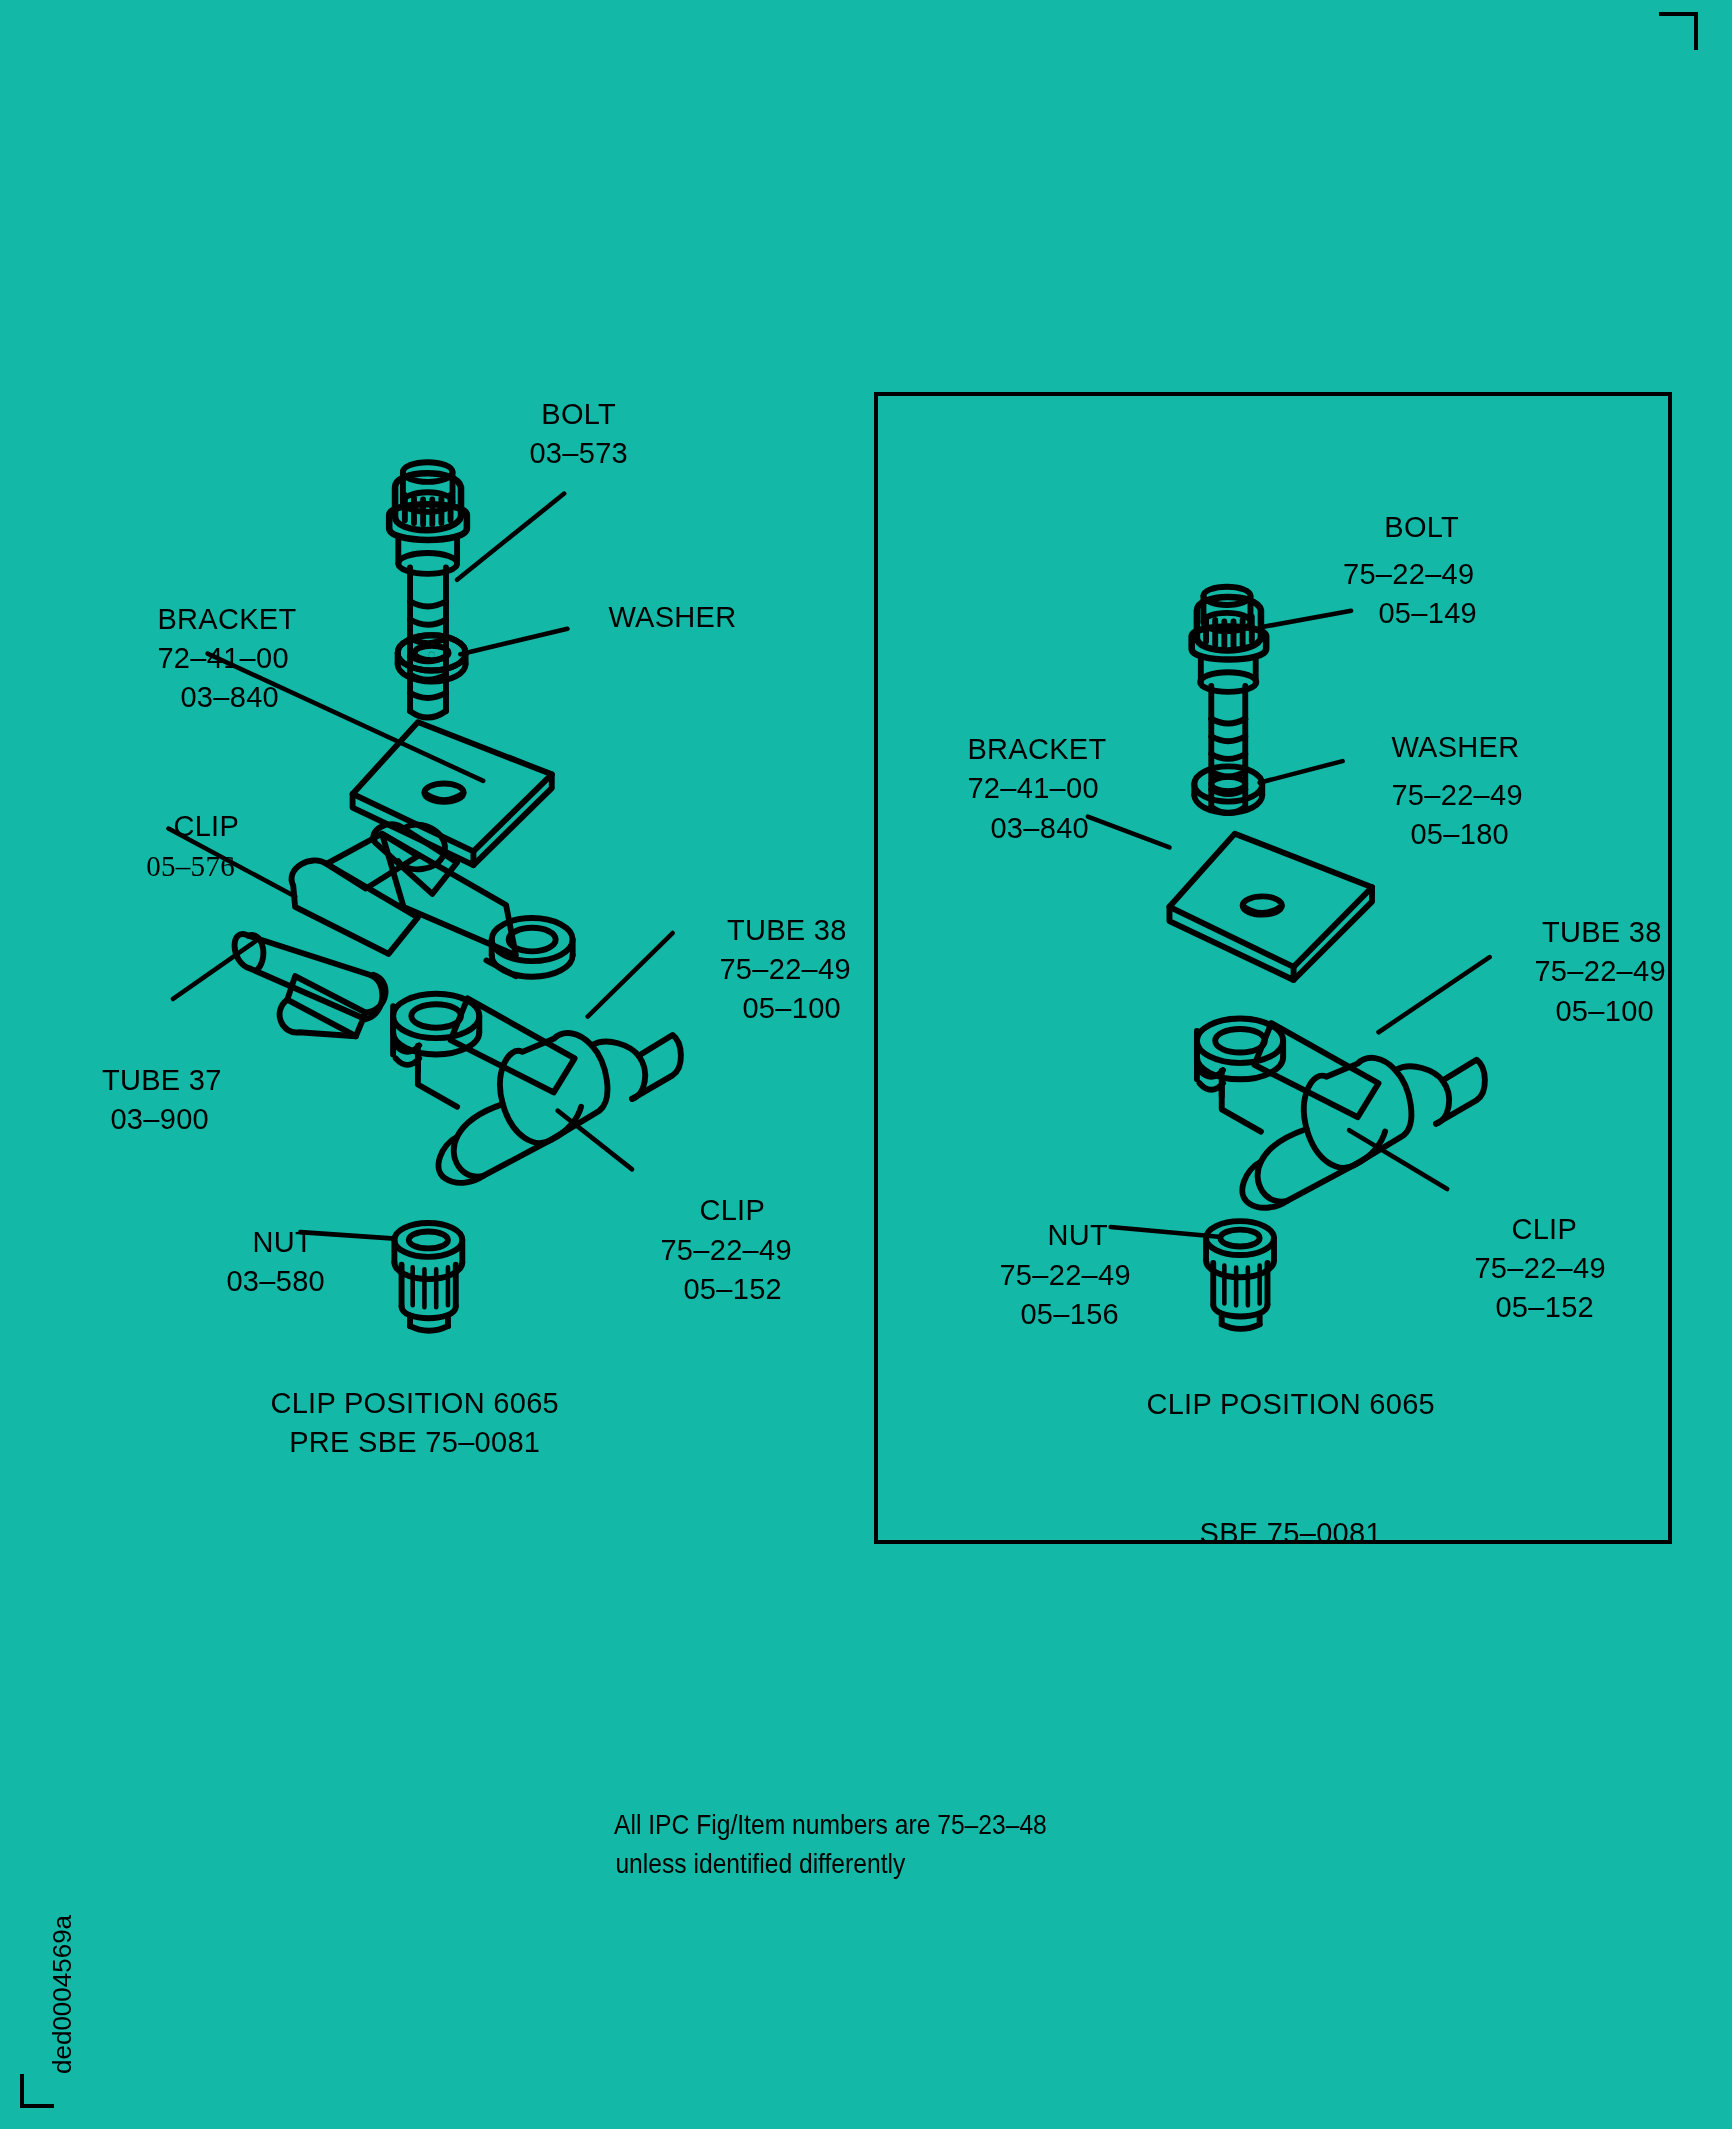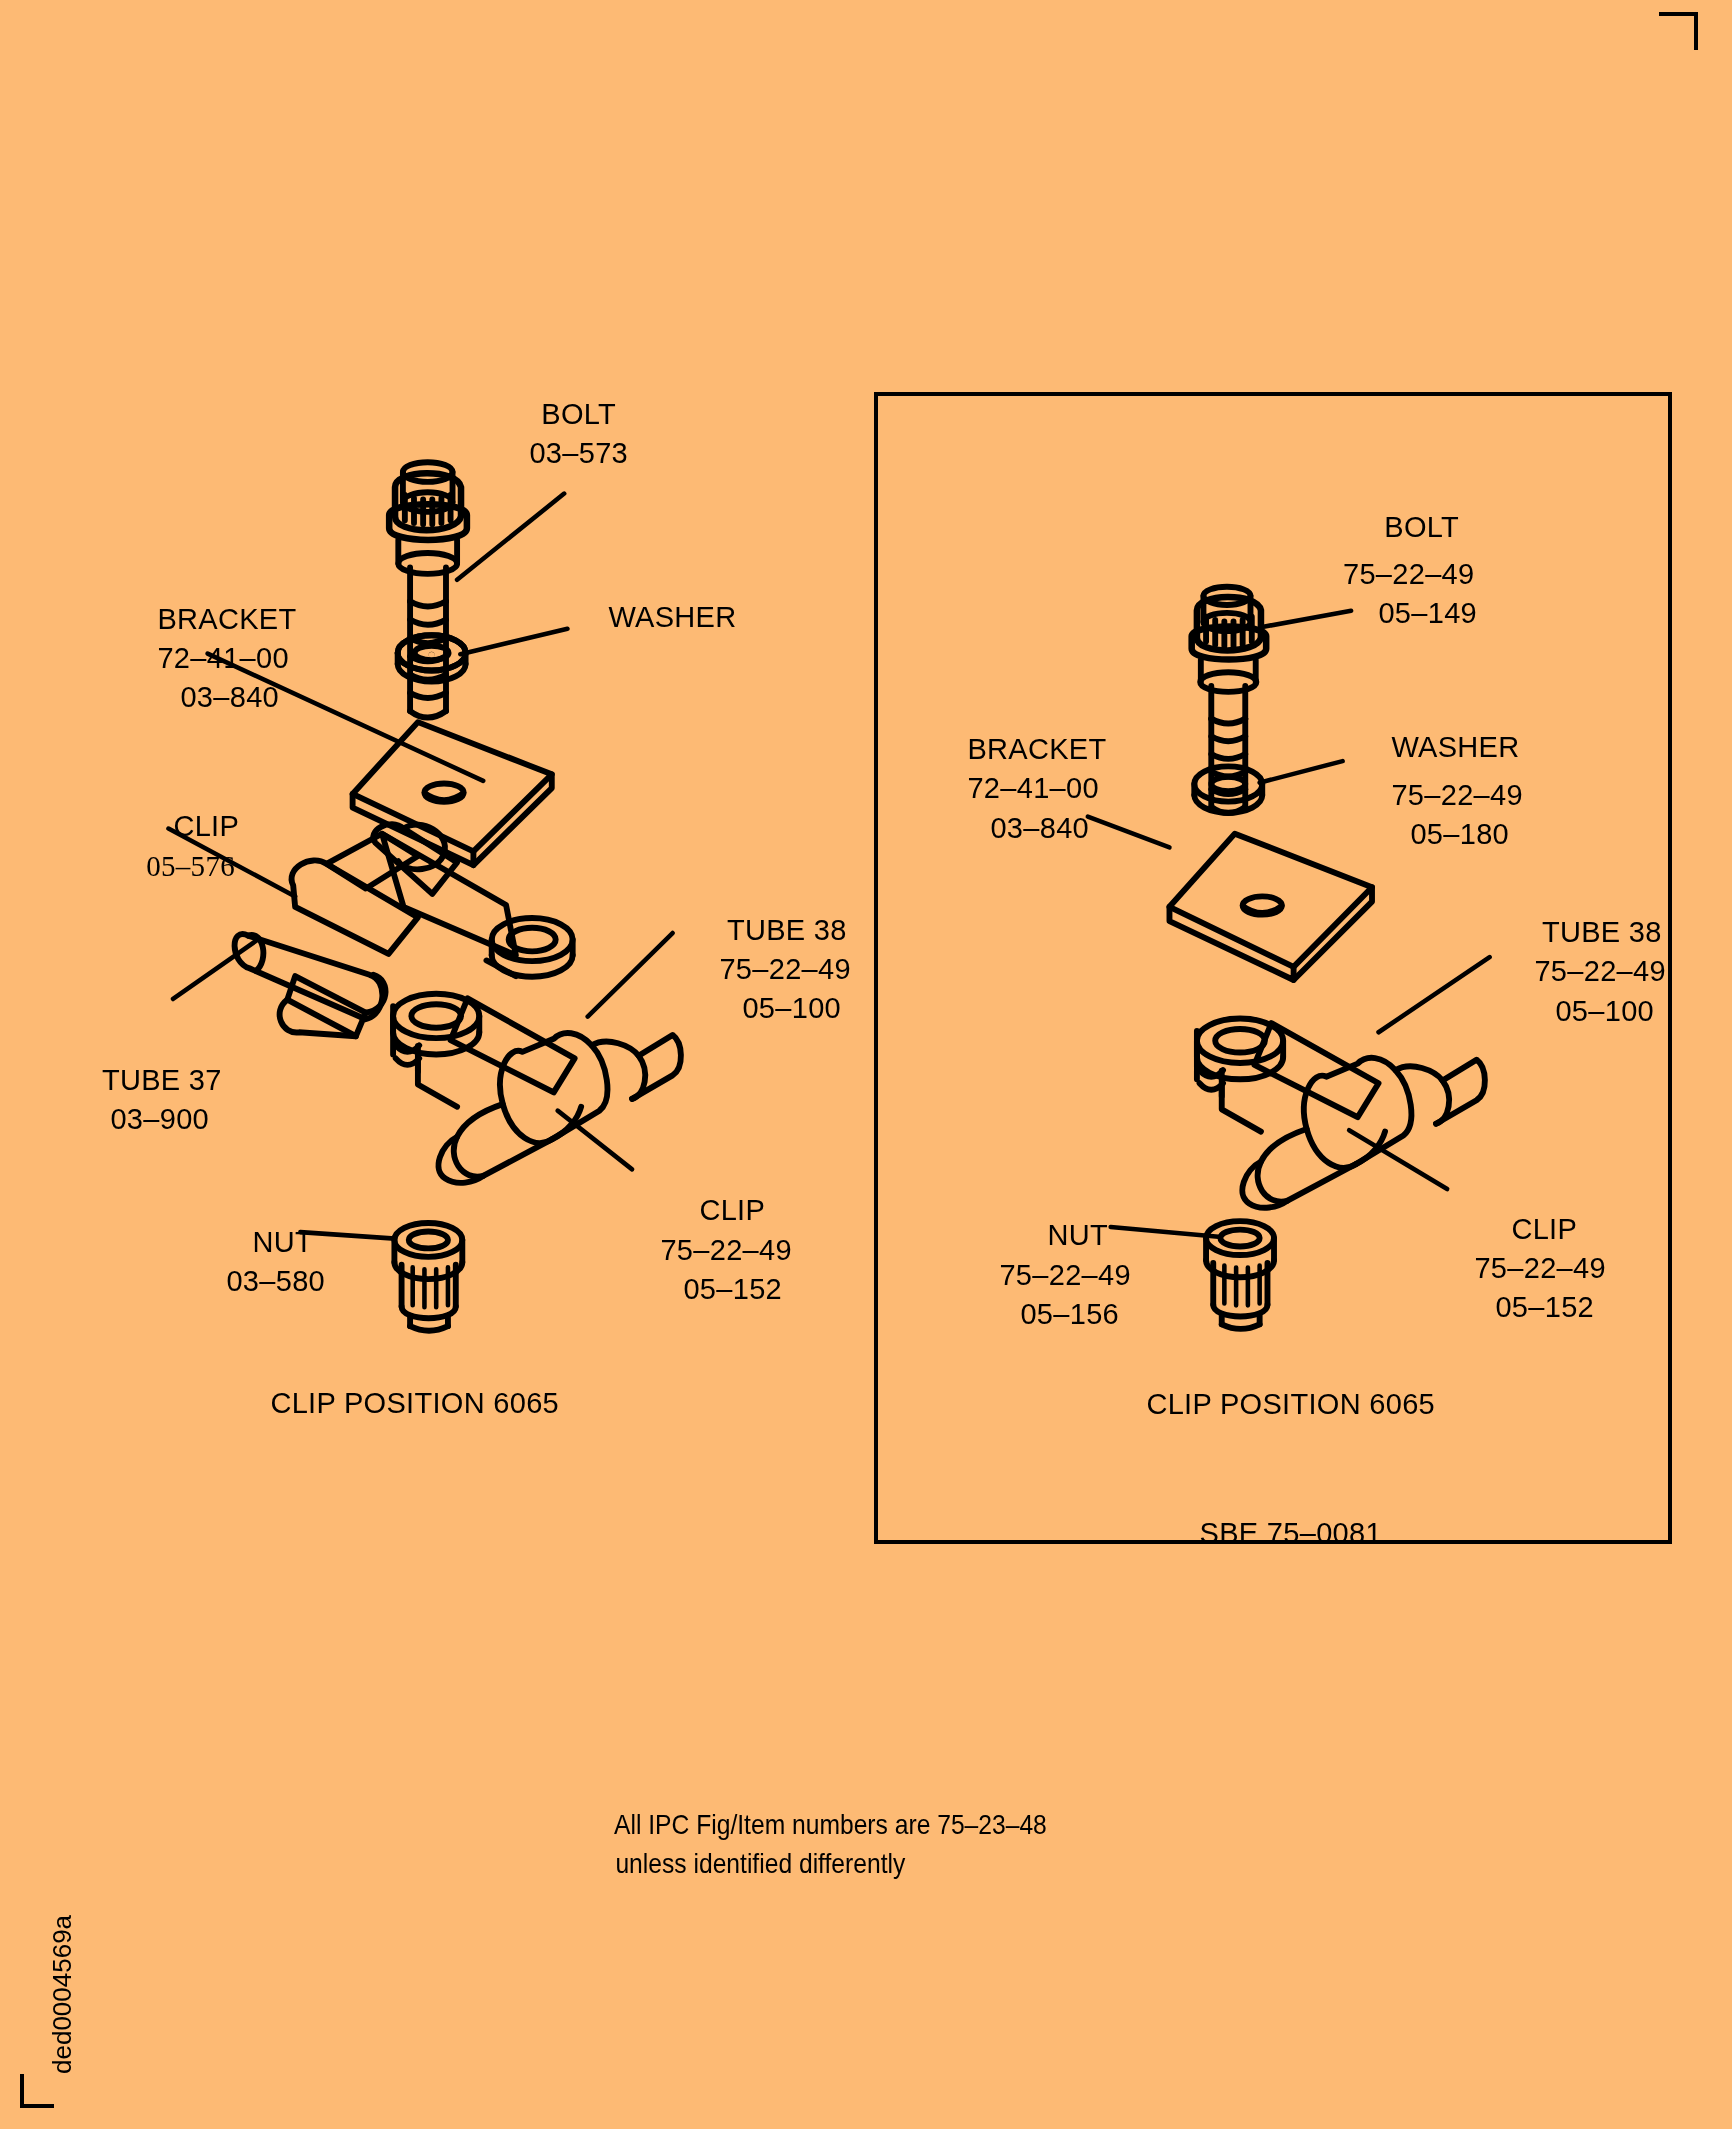--- a/index.html
+++ b/index.html
@@ -4,21 +4,21 @@
 <style>
   html, body {
     margin: 0;
     padding: 0;
     background: #ffffff;
   }
   #page {
     position: relative;
     width: 1732px;
     height: 2129px;
-    background: #fdba74;
+    background: #14b8a6;
     font-family: "Liberation Sans", sans-serif;
     color: #000000;
     overflow: hidden;
   }
   .lbl {
     position: absolute;
     font-family: "Liberation Sans", sans-serif;
     font-size: 29px;
     line-height: 39px;
     letter-spacing: 0.3px;
@@ -294,20 +294,23 @@
   <div class="lbl" style="left:219px; top:1184px;">
     <span>NUT</span>
   </div>
   <div class="lbl" style="left:193px; top:1223px;">
     <span>03–580</span>
   </div>
 
   <div class="lbl c" style="left:163px; top:1345px; width:470px;">
     <span>CLIP POSITION 6065</span>
   </div>
+  <div class="lbl c" style="left:163px; top:1384px; width:470px;">
+    <span>PRE SBE 75–0081</span>
+  </div>
 
   <div class="lbl c" style="left:1294px; top:469px; width:222px;">
     <span>BOLT</span>
   </div>
   <div class="lbl c" style="left:1281px; top:516px; width:222px;">
     <span>75–22–49</span>
   </div>
   <div class="lbl c" style="left:1300px; top:555px; width:222px;">
     <span>05–149</span>
   </div>

